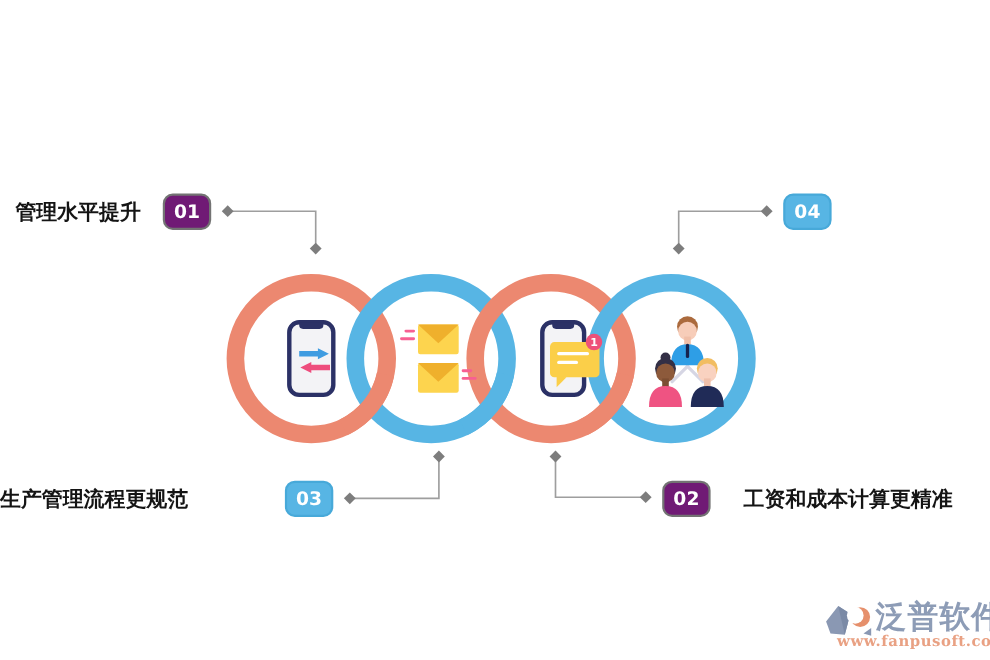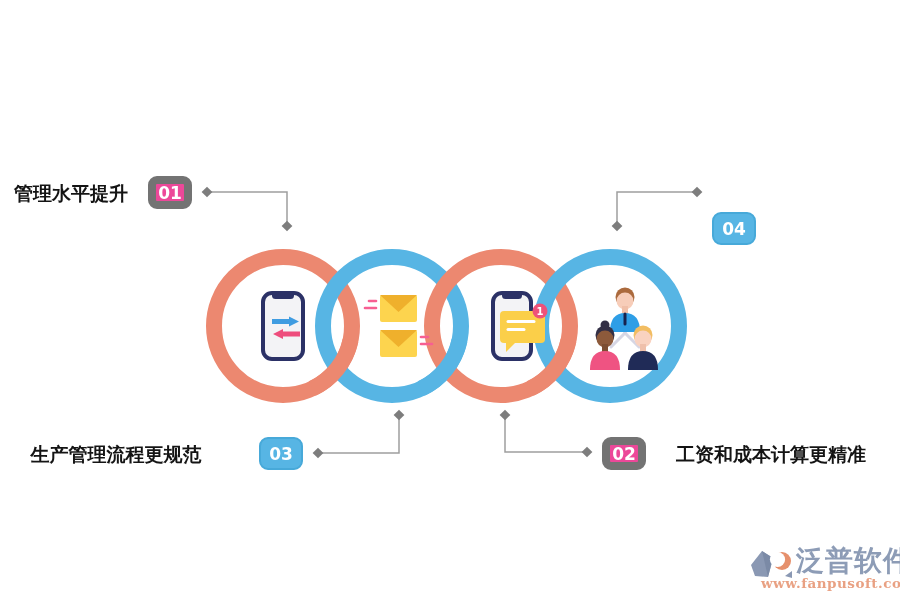--- a/index.html
+++ b/index.html
@@ -10,21 +10,21 @@
   #rings-svg{position:absolute;left:0;top:0;}
   .feature-label{
     position:absolute;font-size:19px;font-weight:bold;color:#141414;
     line-height:24px;white-space:nowrap;
   }
   .feature-badge{
     position:absolute;width:44px;height:33px;border-radius:9px;
     display:flex;align-items:center;justify-content:center;
     color:#ffffff;font-size:17px;font-weight:bold;box-sizing:border-box;
   }
-  .badge-salmon{background:#ec4899;border:8px solid #737373;}
+  .badge-salmon{background:#701a75;border:2px solid #737373;}
   .badge-blue{background:#57b5e4;border:2px solid #47a9d9;}
   #watermark{position:absolute;left:748px;top:547px;width:152px;height:48px;}
   #brand-icon{position:absolute;left:2px;top:3px;}
   #brand-name{
     position:absolute;left:48px;top:0px;font-size:28px;font-weight:bold;
     color:#8d9cb6;letter-spacing:1px;line-height:28px;white-space:nowrap;
   }
   #brand-url{
     position:absolute;left:13px;top:28px;font-size:13.5px;font-weight:bold;
     font-family:"DejaVu Serif","Liberation Serif",serif;color:#e9a183;
@@ -123,23 +123,23 @@
       <circle cx="643" cy="335" r="9.5" fill="#f2bd62"></circle>
       <circle cx="643" cy="339" r="8.5" fill="#f9d2c0"></circle>
       <rect x="640" y="344" width="6" height="8" fill="#efc0ab"></rect>
       <path d="M628 370 Q628 351 643 351 Q658 351 658 370 Z" fill="#202b57"></path>
     </g>
   </svg>
 
   <div class="feature-label" style="left:10px;top:181px;width:122px;text-align:center;">管理水平提升</div>
   <div class="feature-badge badge-salmon" style="left:148px;top:176px;">01</div>
 
-  <div class="feature-badge badge-blue" style="left:712px;top:176px;margin-top:36px;">04</div>
+  <div class="feature-badge badge-blue" style="left:712px;top:176px;">04</div>
 
-  <div class="feature-label" style="left:0px;top:442px;width:232px;text-align:center;">生产管理流程更规范</div>
+  <div class="feature-label" style="left:0px;top:442px;width:232px;text-align:left;">生产管理流程更规范</div>
   <div class="feature-badge badge-blue" style="left:259px;top:437px;">03</div>
 
   <div class="feature-badge badge-salmon" style="left:602px;top:437px;">02</div>
   <div class="feature-label" style="left:676px;top:442px;">工资和成本计算更精准</div>
 
   <div id="watermark">
     <svg id="brand-icon" width="44" height="30" viewBox="0 0 44 30">
       <polygon points="1,15 12,1 23,8 18,27 5,26" fill="#8a98b3"></polygon>
       <polygon points="12,1 23,8 18,27" fill="#7b8aa6"></polygon>
       <circle cx="32" cy="11" r="9" fill="#e6906c"></circle>

